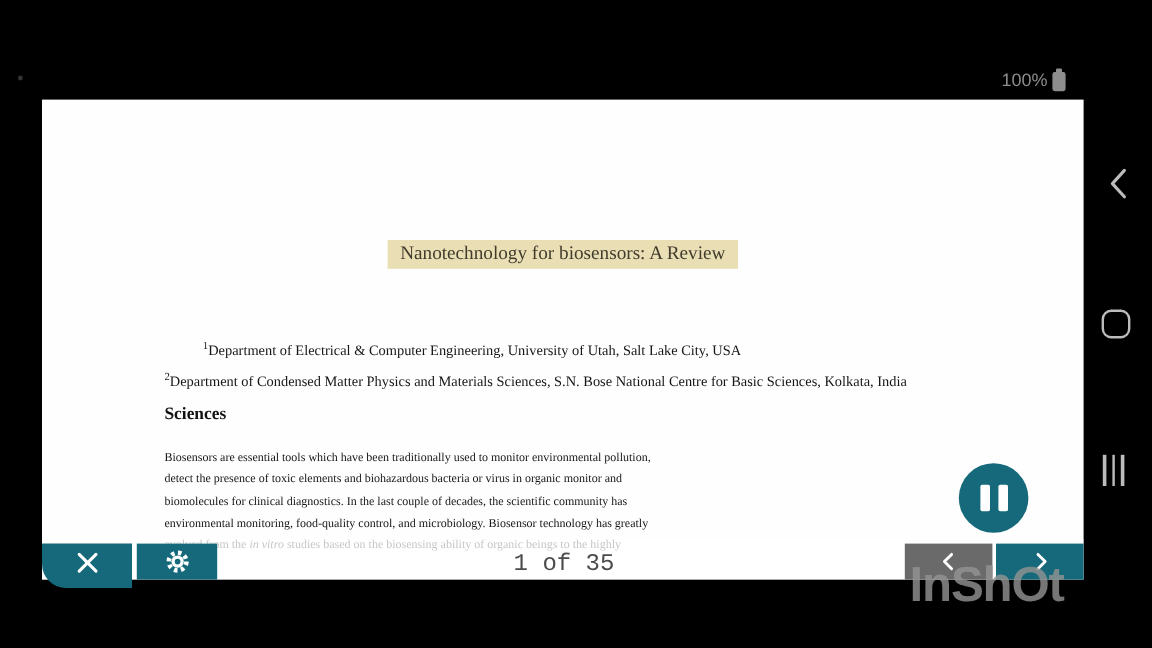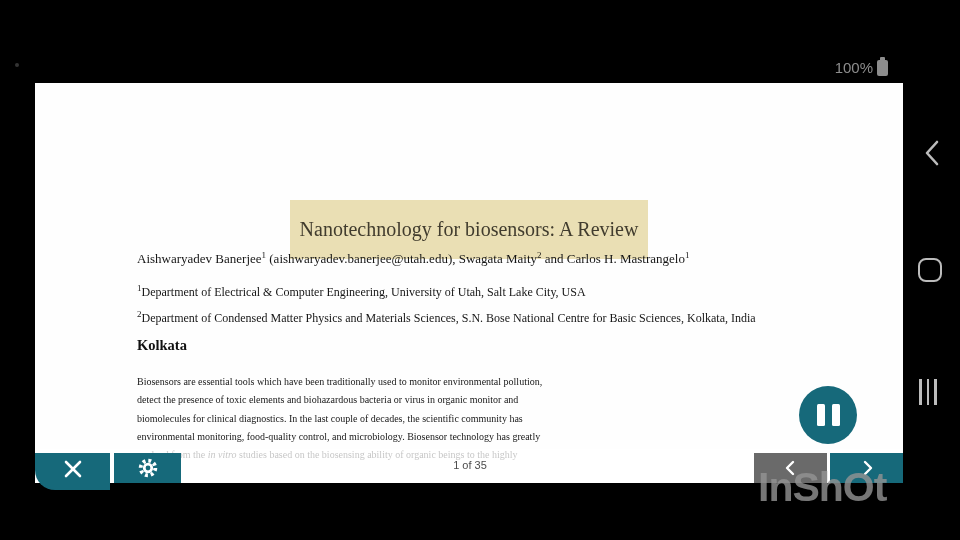--- a/index.html
+++ b/index.html
@@ -11,26 +11,26 @@
   .notif-dot{position:absolute;left:15px;top:63px;width:4px;height:4px;border-radius:50%;background:#343434;}
   .battery-wrap{position:absolute;right:72px;top:58px;display:flex;align-items:center;gap:4px;}
   .battery-text{color:#8d8d8d;font-size:15px;}
   .battery-icon{position:relative;width:11px;height:16px;background:#8d8d8d;border-radius:2px;margin-top:2px;}
   .battery-icon:before{content:"";position:absolute;top:-3px;left:3px;width:5px;height:3px;background:#8d8d8d;border-radius:1px 1px 0 0;}
 
   
   .page{position:absolute;left:35px;top:83px;width:868px;height:400px;background:#fefefe;overflow:hidden;}
   .doc-title-row{position:absolute;left:0;top:117px;width:868px;text-align:center;}
   .doc-title{display:inline-block;background:#eadfb4;color:#413c2e;
-    font-family:"Liberation Serif",serif;font-size:20px;padding:18px 10px;}
+    font-family:"Liberation Serif",serif;font-size:16px;padding:3px 10px;}
   .authors{position:absolute;left:102px;top:168px;width:720px;white-space:nowrap;
     font-family:"Liberation Serif",serif;font-size:13px;color:#161616;}
   .affil{position:absolute;left:102px;width:740px;white-space:nowrap;
     font-family:"Liberation Serif",serif;font-size:12px;color:#161616;}
-  .affil-1{top:202px;} .affil-2{top:228px;}
+  .affil-1{top:202px;margin-left:32px;} .affil-2{top:228px;}
   sup{font-size:9px;vertical-align:super;line-height:0;}
   .abstract-heading{position:absolute;left:102px;top:254px;
     font-family:"Liberation Serif",serif;font-size:14.5px;font-weight:bold;color:#111;}
   .abstract{position:absolute;left:102px;top:290px;width:680px;
     font-family:"Liberation Serif",serif;font-size:10px;line-height:18.3px;color:#171717;}
   .abstract .line{white-space:nowrap;}
   .fade-overlay{position:absolute;left:0;top:366px;width:868px;height:34px;background:rgba(255,255,255,0.74);}
 
   
   .pause-button{position:absolute;left:799px;top:386px;width:58px;height:58px;border-radius:50%;
@@ -39,21 +39,21 @@
 
   
   .tb-btn{position:absolute;top:453px;display:flex;align-items:center;justify-content:center;}
   .btn-teal{background:#16697a;}
   .btn-gray{background:#6a6a6a;}
   .close-button{left:35px;width:75px;height:37px;border-radius:0 0 0 20px;}
   .settings-button{left:114px;width:67px;height:30px;}
   .prev-button{left:754px;width:73px;height:30px;}
   .next-button{left:830px;width:73px;height:30px;}
   .page-indicator{position:absolute;left:400px;top:459px;width:140px;text-align:center;
-    font-size:11px;color:#4c4c4c;}
+    font-size:20px;color:#4c4c4c;font-family:Liberation Mono, monospace;}
 
   
   .nav-home{position:absolute;left:918px;top:258px;width:24px;height:24px;border:2.5px solid #bcbcbc;border-radius:8px;box-sizing:border-box;}
   .nav-recents{position:absolute;left:919px;top:379px;display:flex;gap:5px;}
   .nav-recents .bar{width:2.5px;height:26px;background:#bcbcbc;}
   .nav-back-svg{position:absolute;left:920px;top:138px;}
 
   
   .watermark{position:absolute;left:758px;top:464px;z-index:40;
     font-size:41px;font-weight:bold;letter-spacing:-1px;color:rgba(148,148,148,0.8);
@@ -72,26 +72,25 @@
       <span class="battery-text">100%</span>
       <span class="battery-icon"></span>
     </div>
   </div>
 
   <div class="page">
     <div class="doc-title-row">
       <span class="doc-title">Nanotechnology for biosensors: A Review</span>
     </div>
 
-    <div class="authors"><span>Aishwaryadev Banerjee</span><sup>1</sup><span> (aishwaryadev.banerjee@utah.edu), Swagata Maity</span><sup>2</sup><span> and Carlos H. Mastrangelo</span><sup>1</sup></div>
 
     <div class="affil affil-1"><sup>1</sup><span>Department of Electrical &amp; Computer Engineering, University of Utah, Salt Lake City, USA</span></div>
     <div class="affil affil-2"><sup>2</sup><span>Department of Condensed Matter Physics and Materials Sciences, S.N. Bose National Centre for Basic Sciences, Kolkata, India</span></div>
 
-    <div class="abstract-heading">Kolkata</div>
+    <div class="abstract-heading">Sciences</div>
 
     <div class="abstract">
       <div class="line">Biosensors are essential tools which have been traditionally used to monitor environmental pollution,</div>
       <div class="line">detect the presence of toxic elements and biohazardous bacteria or virus in organic monitor and</div>
       <div class="line">biomolecules for clinical diagnostics. In the last couple of decades, the scientific community has</div>
       <div class="line">environmental monitoring, food-quality control, and microbiology. Biosensor technology has greatly</div>
       <div class="line"><span>evolved from the </span><i>in vitro</i><span> studies based on the biosensing ability of organic beings to the highly</span></div>
     </div>
 
     <div class="fade-overlay"></div>

